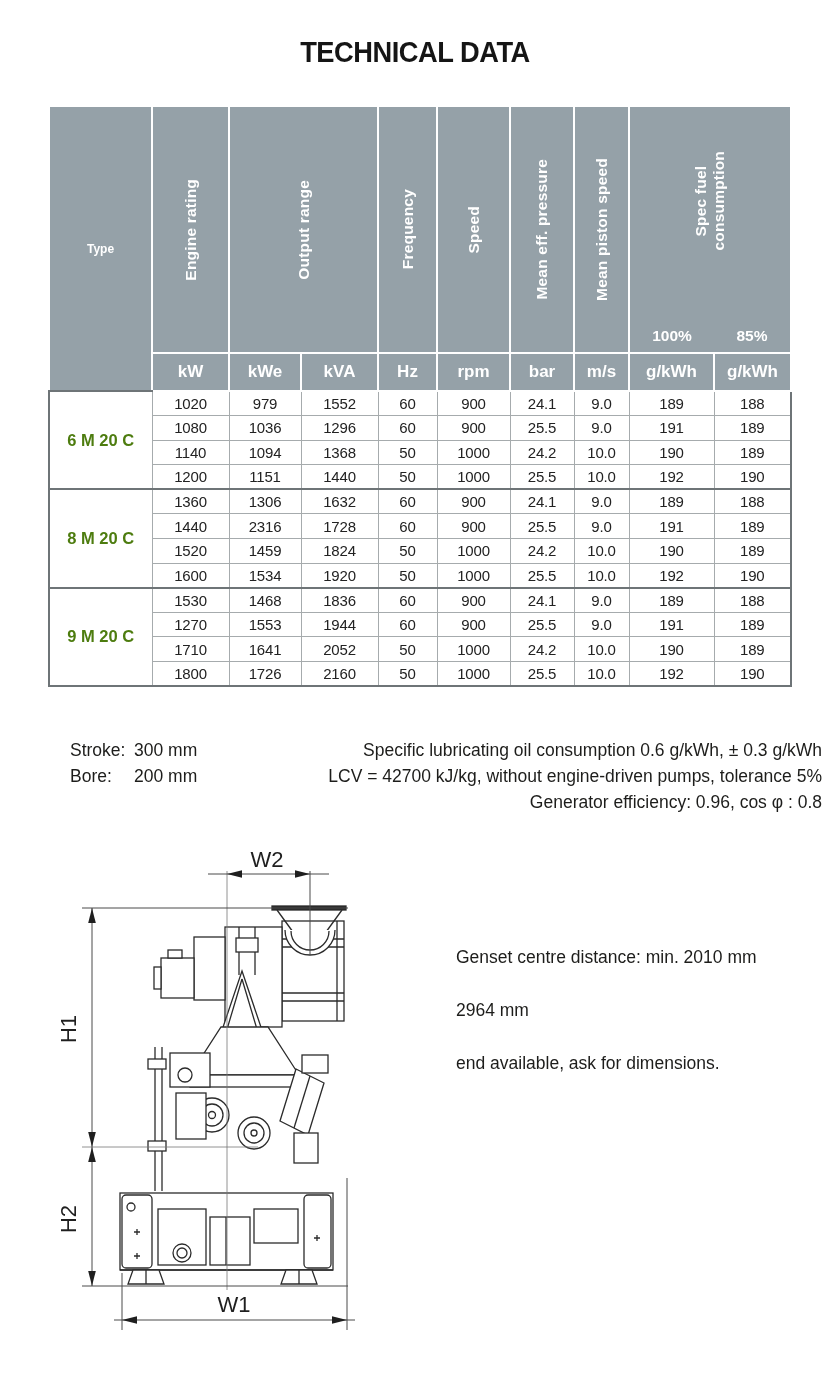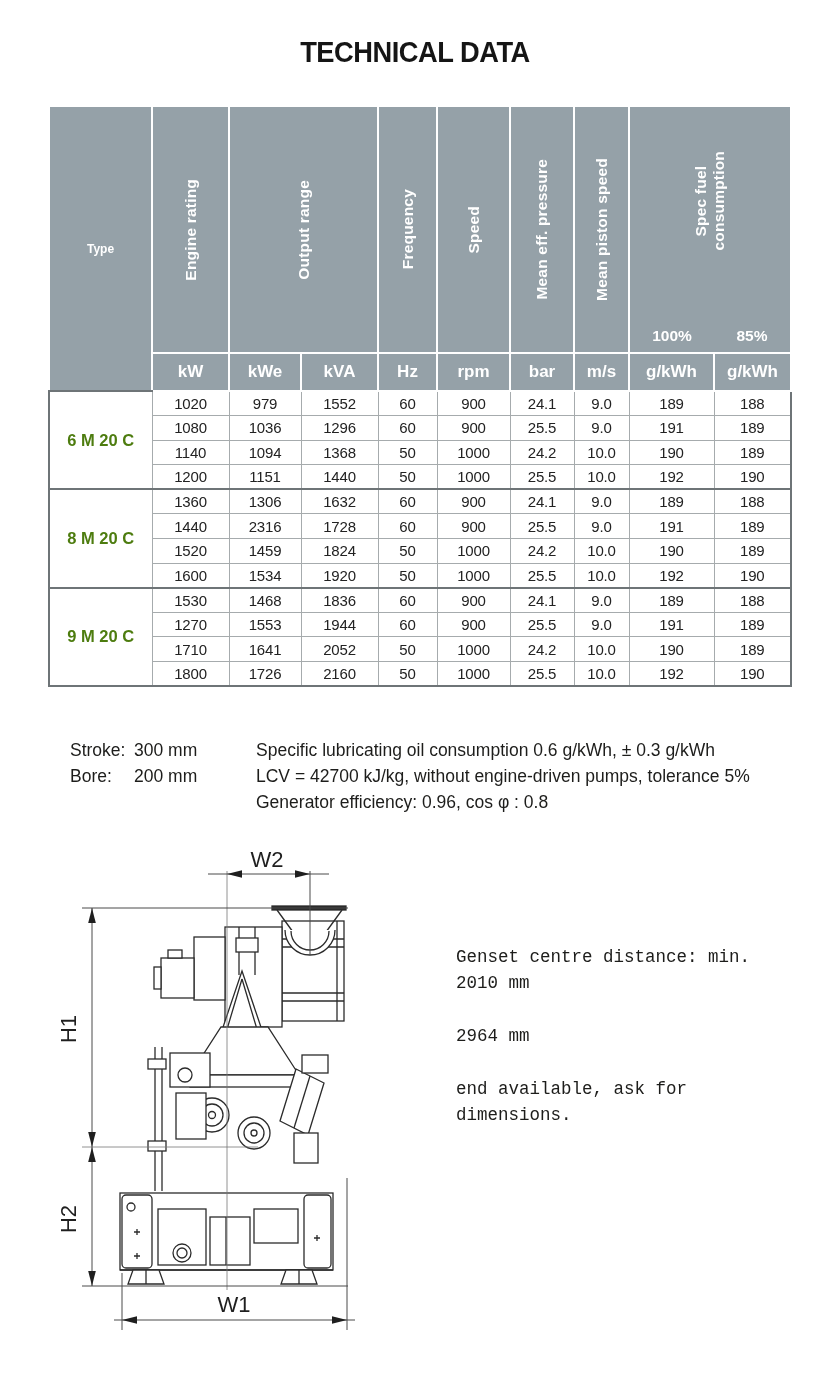--- a/index.html
+++ b/index.html
@@ -52,25 +52,25 @@
     font-size:15px; letter-spacing:-0.2px; color:#222;
   }
   table.spec tbody th.type-col {
     font-size:16.5px; font-weight:bold; color:#4d7c0f; letter-spacing:0;
   }
   
   .notes { position:absolute; top:737px; left:0; width:830px; font-size:17.5px; line-height:26px; }
   .notes .left { position:absolute; left:50px; top:0;margin-left:20px; }
   .notes .left .row { display:flex; }
   .notes .left .lbl { width:64px; }
-  .notes .right { position:absolute; left:256px; top:0; width:560px; }
+  .notes .right { position:absolute; left:262px; top:0; width:560px;text-align:right; }
   
   .drawing { position:absolute; left:58px; top:843px; width:370px; height:500px; }
   
-  .info { position:absolute; left:456px; top:944px; width:345px; font-size:17.5px; line-height:26px;font-family:Liberation Mono, monospace; }
+  .info { position:absolute; left:456px; top:944px; width:345px; font-size:17.5px; line-height:26px; }
   .info .gap { height:27px; }
   .info .kv { display:flex; }
   .info .kv .k { width:224px; }
 </style>
 </head>
 <body>
 
 <div class="page-title">TECHNICAL DATA</div>
 
 <table class="spec" id="spec-table">

